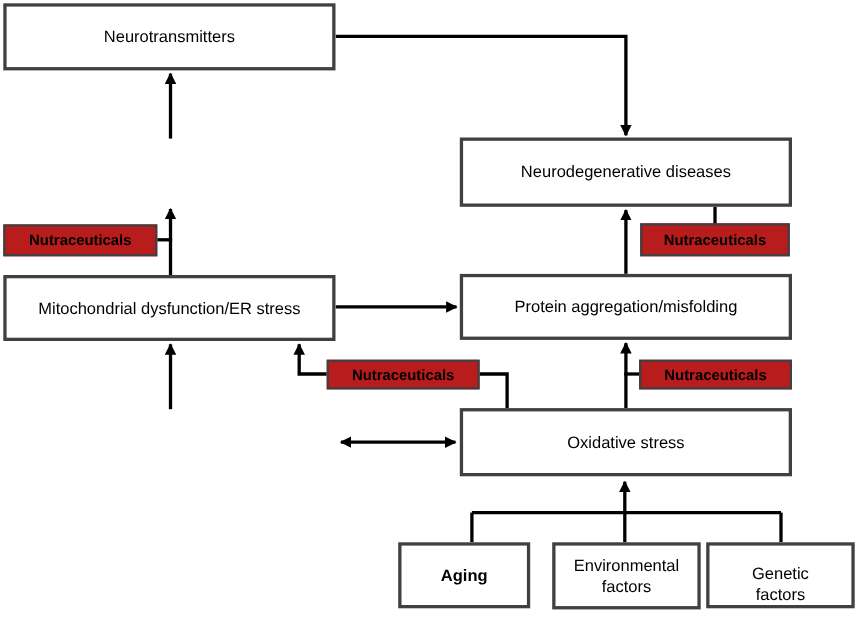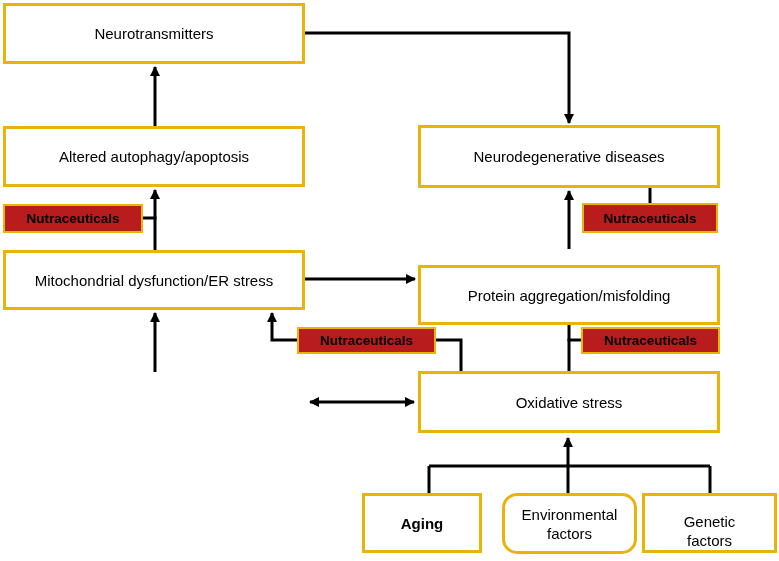--- a/index.html
+++ b/index.html
@@ -13,21 +13,21 @@
   }
   #connectors {
     position: absolute;
     left: 0; top: 0;
     width: 779px; height: 561px;
   }
   .node {
     position: absolute;
     box-sizing: border-box;
     background: #ffffff;
-    border: 3px solid #eab308;
+    border: 3px solid #404040;
     display: flex;
     align-items: center;
     justify-content: center;
     text-align: center;
     color: #000000;
     font-size: 15px;
     line-height: 19px;
   }
   .node.pink {
     background: #b91c1c;
@@ -66,62 +66,59 @@
       <path d="M429,466 V493"></path>
       <path d="M710,466 V493"></path>
       <path d="M568,494 V438" marker-end="url(#ah)"></path>
     </g>
   </svg>
 
   <div class="node" style="left:3px; top:3px; width:302px; height:61px;">
     <span>Neurotransmitters</span>
   </div>
 
-  <div class="node" style="left:3px; top:126px; width:302px; height:61px;">
-    <span>Altered autophagy/apoptosis</span>
-  </div>
 
   <div class="node pink" style="left:3px; top:204px; width:140px; height:29px;">
     <span>Nutraceuticals</span>
   </div>
 
   <div class="node" style="left:3px; top:250px; width:302px; height:60px;">
     <span>Mitochondrial dysfunction/ER stress</span>
   </div>
 
 
   <div class="node" style="left:418px; top:125px; width:302px; height:63px;text-align:center;">
     <span>Neurodegenerative diseases</span>
   </div>
 
   <div class="node pink" style="left:582px; top:203px; width:136px; height:30px;">
     <span>Nutraceuticals</span>
   </div>
 
-  <div class="node" style="left:418px; top:249px; width:302px; height:60px;margin-top:16px;">
+  <div class="node" style="left:418px; top:249px; width:302px; height:60px;">
     <span>Protein aggregation/misfolding</span>
   </div>
 
   <div class="node pink" style="left:297px; top:327px; width:139px; height:27px;">
     <span>Nutraceuticals</span>
   </div>
 
   <div class="node pink" style="left:581px; top:327px; width:139px; height:27px;">
     <span>Nutraceuticals</span>
   </div>
 
   <div class="node" style="left:418px; top:371px; width:302px; height:62px;">
     <span>Oxidative stress</span>
   </div>
 
   <div class="node" style="left:362px; top:493px; width:120px; height:60px;font-weight:bold;">
     <span>Aging</span>
   </div>
 
-  <div class="node" style="left:502px; top:493px; width:135px; height:61px;border-radius:15px;">
+  <div class="node" style="left:502px; top:493px; width:135px; height:61px;">
     <span class="wrap">Environmental factors</span>
   </div>
 
   <div class="node" style="left:642px; top:493px; width:135px; height:60px;align-items:flex-end;">
     <span class="wrap">Genetic factors</span>
   </div>
 
 </div>
 
 </body></html>

